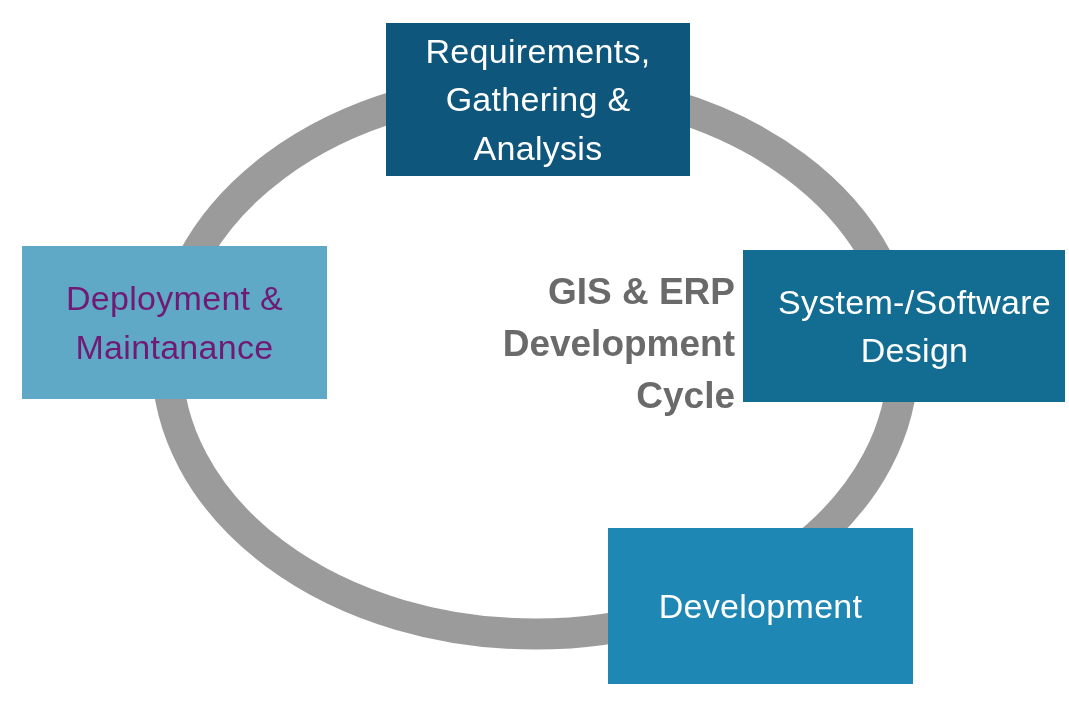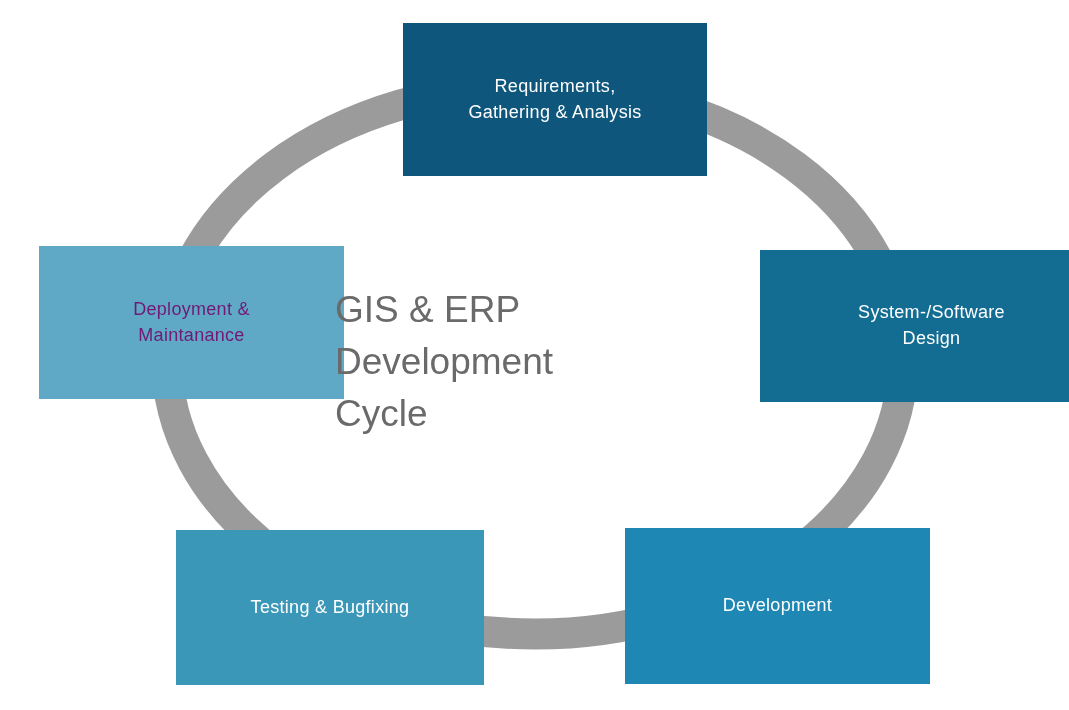--- a/index.html
+++ b/index.html
@@ -22,43 +22,42 @@
     width: 1069px;
     height: 710px;
   }
   .stage-box {
     position: absolute;
     display: flex;
     align-items: center;
     justify-content: center;
     text-align: center;
     color: #ffffff;
-    font-size: 18px;
+    font-size: 34px;
     font-weight: 300;
     line-height: 1.42;
     letter-spacing: 0.3px;
     white-space: pre-line;
-    margin-left: 17px;
   }
   .stage-box .stage-label {
     white-space: pre-line;
   }
   .box-requirements { left: 386px; top: 23px;  width: 304px; height: 153px; }
   .box-design       { left: 743px; top: 250px; width: 301px; height: 152px; }
   .box-development  { left: 608px; top: 528px; width: 305px; height: 156px; }
   .box-testing      { left: 159px; top: 530px; width: 308px; height: 155px; }
   .box-deployment   { left: 22px;  top: 246px; width: 305px; height: 153px; }
   .center-title {
     position: absolute;
     left: 335px;
-    top: 284px;
+    top: 266px;
     width: 400px;
-    text-align: left;
+    text-align: right;
     font-size: 37px;
-    font-weight: 400;
+    font-weight: 700;
     line-height: 52px;
     white-space: pre-line;
   }
 </style>
 </head>
 <body>
 
 <div class="canvas">
 
   <svg class="ring-svg" viewBox="0 0 1069 710" xmlns="http://www.w3.org/2000/svg">
@@ -72,23 +71,20 @@
 
   <div class="stage-box box-design" style="background: rgb(19, 108, 146); padding-left: 21px;">
     <span class="stage-label" style="color: rgb(255, 255, 255);">System-/Software
 Design</span>
   </div>
 
   <div class="stage-box box-development" style="background: rgb(30, 135, 180);">
     <span class="stage-label" style="color: rgb(255, 255, 255);">Development</span>
   </div>
 
-  <div class="stage-box box-testing" style="background: rgb(58, 151, 184);">
-    <span class="stage-label" style="color: rgb(255, 255, 255);">Testing &amp; Bugfixing</span>
-  </div>
 
   <div class="stage-box box-deployment" style="background: rgb(96, 169, 198);">
     <span class="stage-label" style="color: #701a75;">Deployment &amp;
 Maintanance</span>
   </div>
 
   <div class="center-title" style="color: rgb(106, 106, 106);">GIS &amp; ERP
 Development
 Cycle</div>
 

